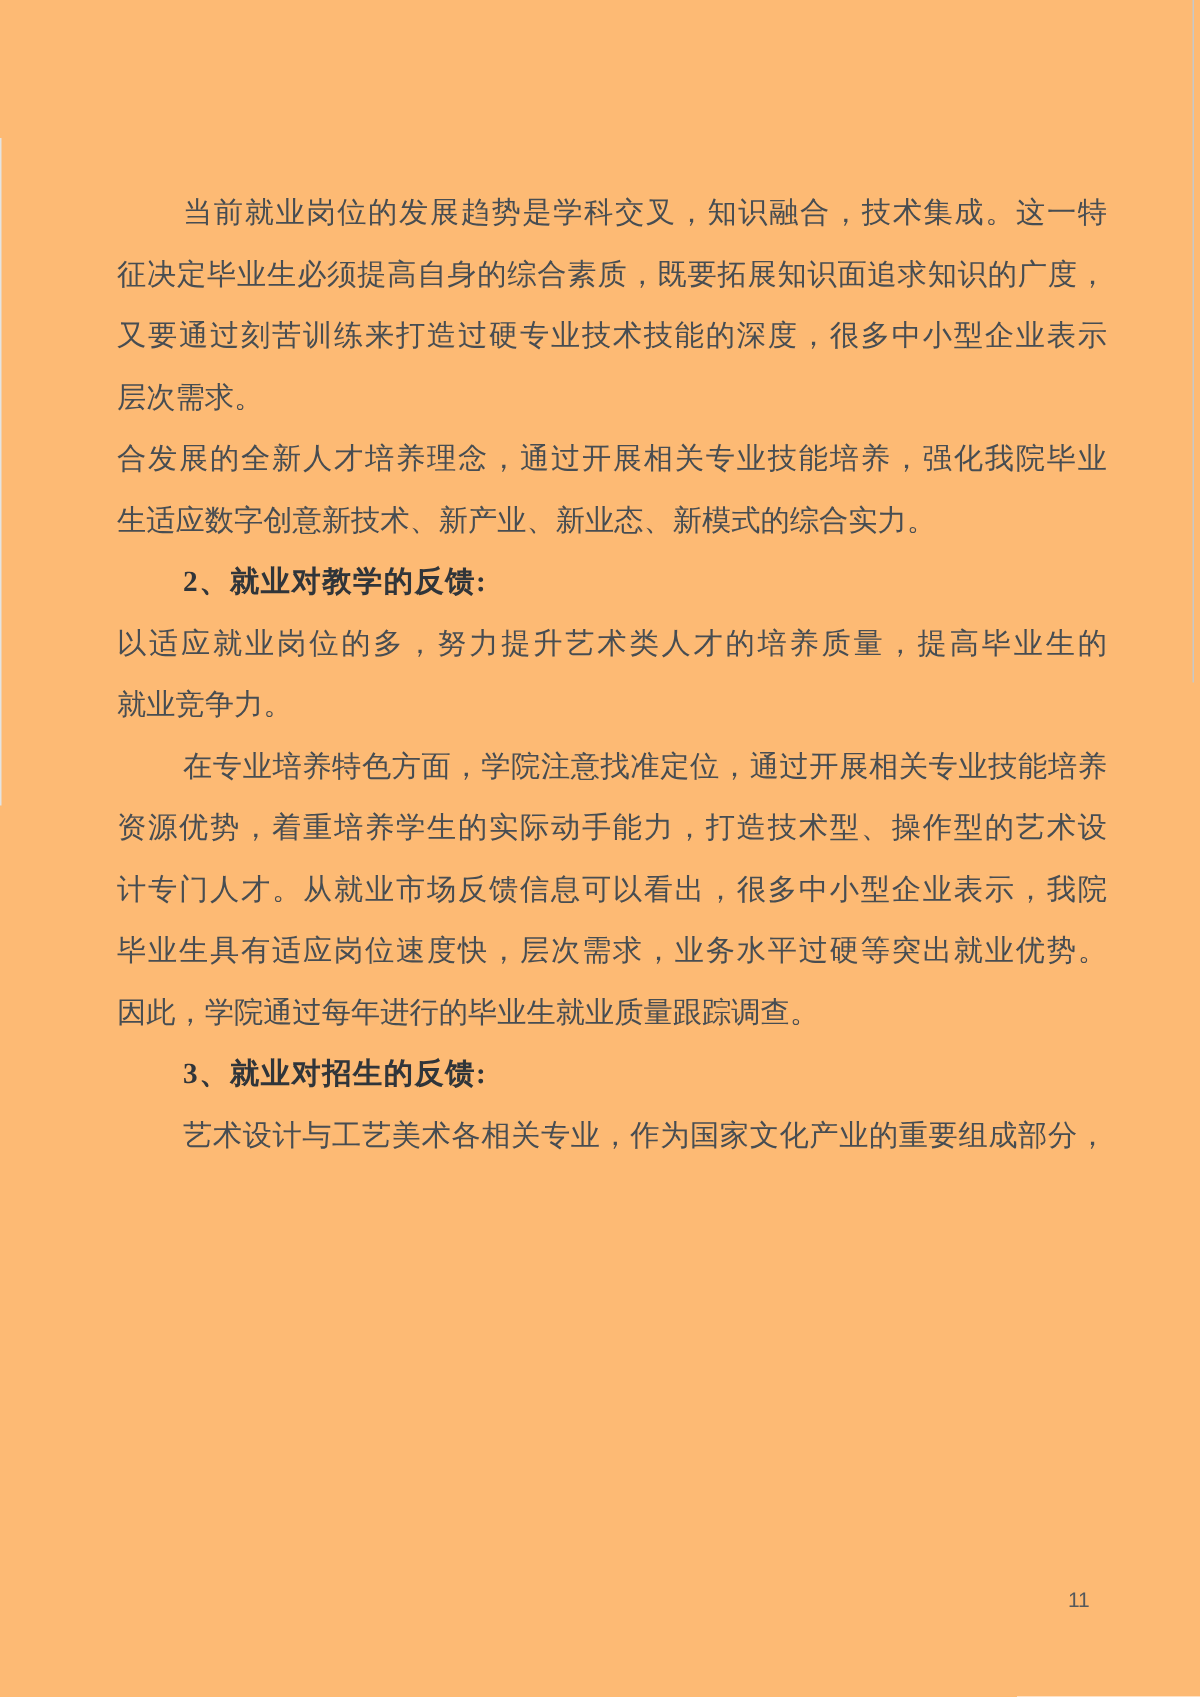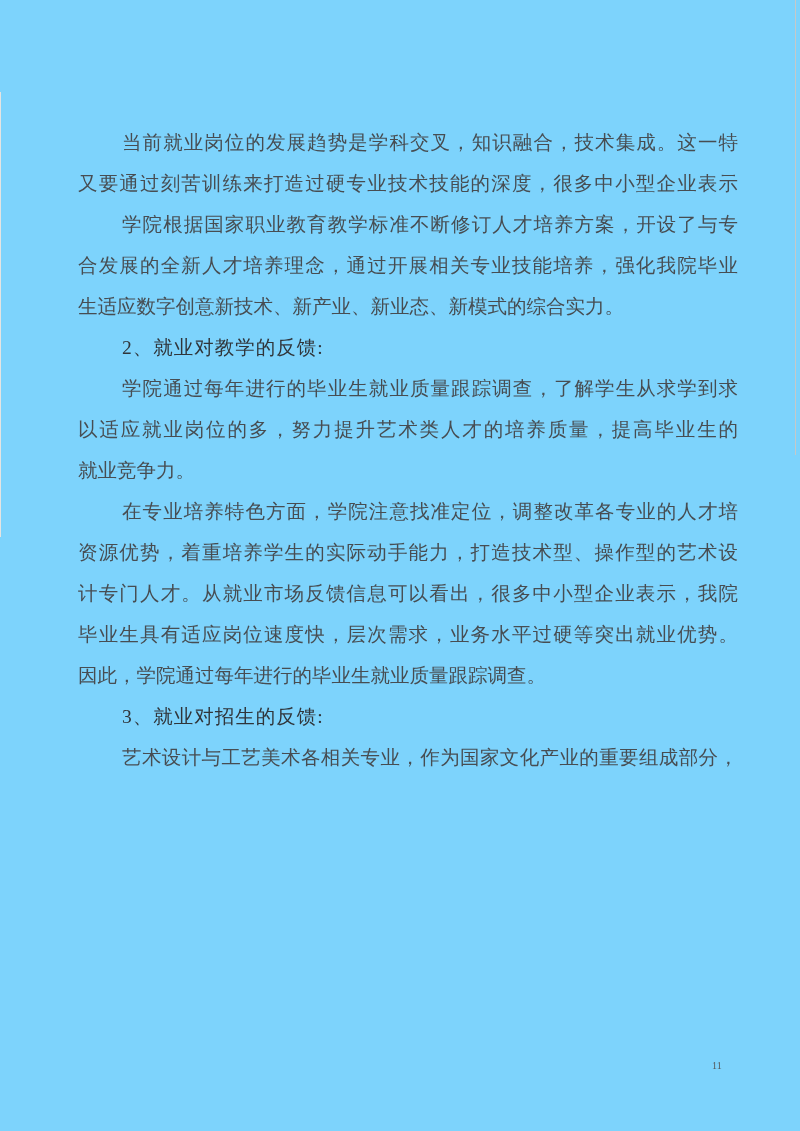--- a/index.html
+++ b/index.html
@@ -4,21 +4,21 @@
 <style>
   html, body {
     margin: 0;
     padding: 0;
     background: #ffffff;
   }
   .page {
     position: relative;
     width: 800px;
     height: 1131px;
-    background: #7dd3fc;
+    background: #fdba74;
     overflow: hidden;
     font-family: "Liberation Serif", "DejaVu Serif", serif;
   }
   .doc-body {
     position: absolute;
     left: 78px;
     top: 122px;
     width: 660px;
     color: #474d52;
   }
@@ -27,32 +27,32 @@
     height: 41px;
     line-height: 41px;
     font-size: 19.5px;
     text-align: justify;
     overflow: hidden;
     white-space: normal;
   }
   .line.stretch { text-align-last: justify; }
   .line.indent { text-indent: 44px; }
   .block.heading .line {
-    font-weight: normal;
+    font-weight: bold;
     color: #30353a;
     letter-spacing: 1px;
   }
   .page-number {
     position: absolute;
     top: 1056px;
     left: 712px;
-    font-size: 10px;
+    font-size: 14px;
     line-height: 20px;
     color: #55595c;
-    font-family: Liberation Serif, serif;
+    font-family: Liberation Sans, sans-serif;
   }
   .scan-edge-right {
     position: absolute;
     left: 795px;
     top: 0;
     width: 1px;
     height: 455px;
     background: #c6c8c8;
   }
   .scan-edge-left {
@@ -69,41 +69,41 @@
 
 <div class="page">
 
   <div class="scan-edge-left"></div>
   <div class="scan-edge-right"></div>
 
   <div class="doc-body">
 
     <div class="block para">
       <div class="line indent stretch">当前就业岗位的发展趋势是学科交叉，知识融合，技术集成。这一特</div>
+      <div class="line stretch">征决定毕业生必须提高自身的综合素质，既要拓展知识面追求知识的广度，</div>
       <div class="line stretch">又要通过刻苦训练来打造过硬专业技术技能的深度，很多中小型企业表示</div>
+      <div class="line">层次需求。</div>
     </div>
 
     <div class="block para">
-      <div class="line indent stretch">学院根据国家职业教育教学标准不断修订人才培养方案，开设了与专</div>
       <div class="line stretch">合发展的全新人才培养理念，通过开展相关专业技能培养，强化我院毕业</div>
       <div class="line">生适应数字创意新技术、新产业、新业态、新模式的综合实力。</div>
     </div>
 
     <div class="block heading">
       <div class="line indent">2、就业对教学的反馈:</div>
     </div>
 
     <div class="block para">
-      <div class="line indent stretch">学院通过每年进行的毕业生就业质量跟踪调查，了解学生从求学到求</div>
       <div class="line stretch">以适应就业岗位的多，努力提升艺术类人才的培养质量，提高毕业生的</div>
       <div class="line">就业竞争力。</div>
     </div>
 
     <div class="block para">
-      <div class="line indent stretch">在专业培养特色方面，学院注意找准定位，调整改革各专业的人才培</div>
+      <div class="line indent stretch">在专业培养特色方面，学院注意找准定位，通过开展相关专业技能培养</div>
       <div class="line stretch">资源优势，着重培养学生的实际动手能力，打造技术型、操作型的艺术设</div>
       <div class="line stretch">计专门人才。从就业市场反馈信息可以看出，很多中小型企业表示，我院</div>
       <div class="line stretch">毕业生具有适应岗位速度快，层次需求，业务水平过硬等突出就业优势。</div>
       <div class="line">因此，学院通过每年进行的毕业生就业质量跟踪调查。</div>
     </div>
 
     <div class="block heading">
       <div class="line indent">3、就业对招生的反馈:</div>
     </div>
 

